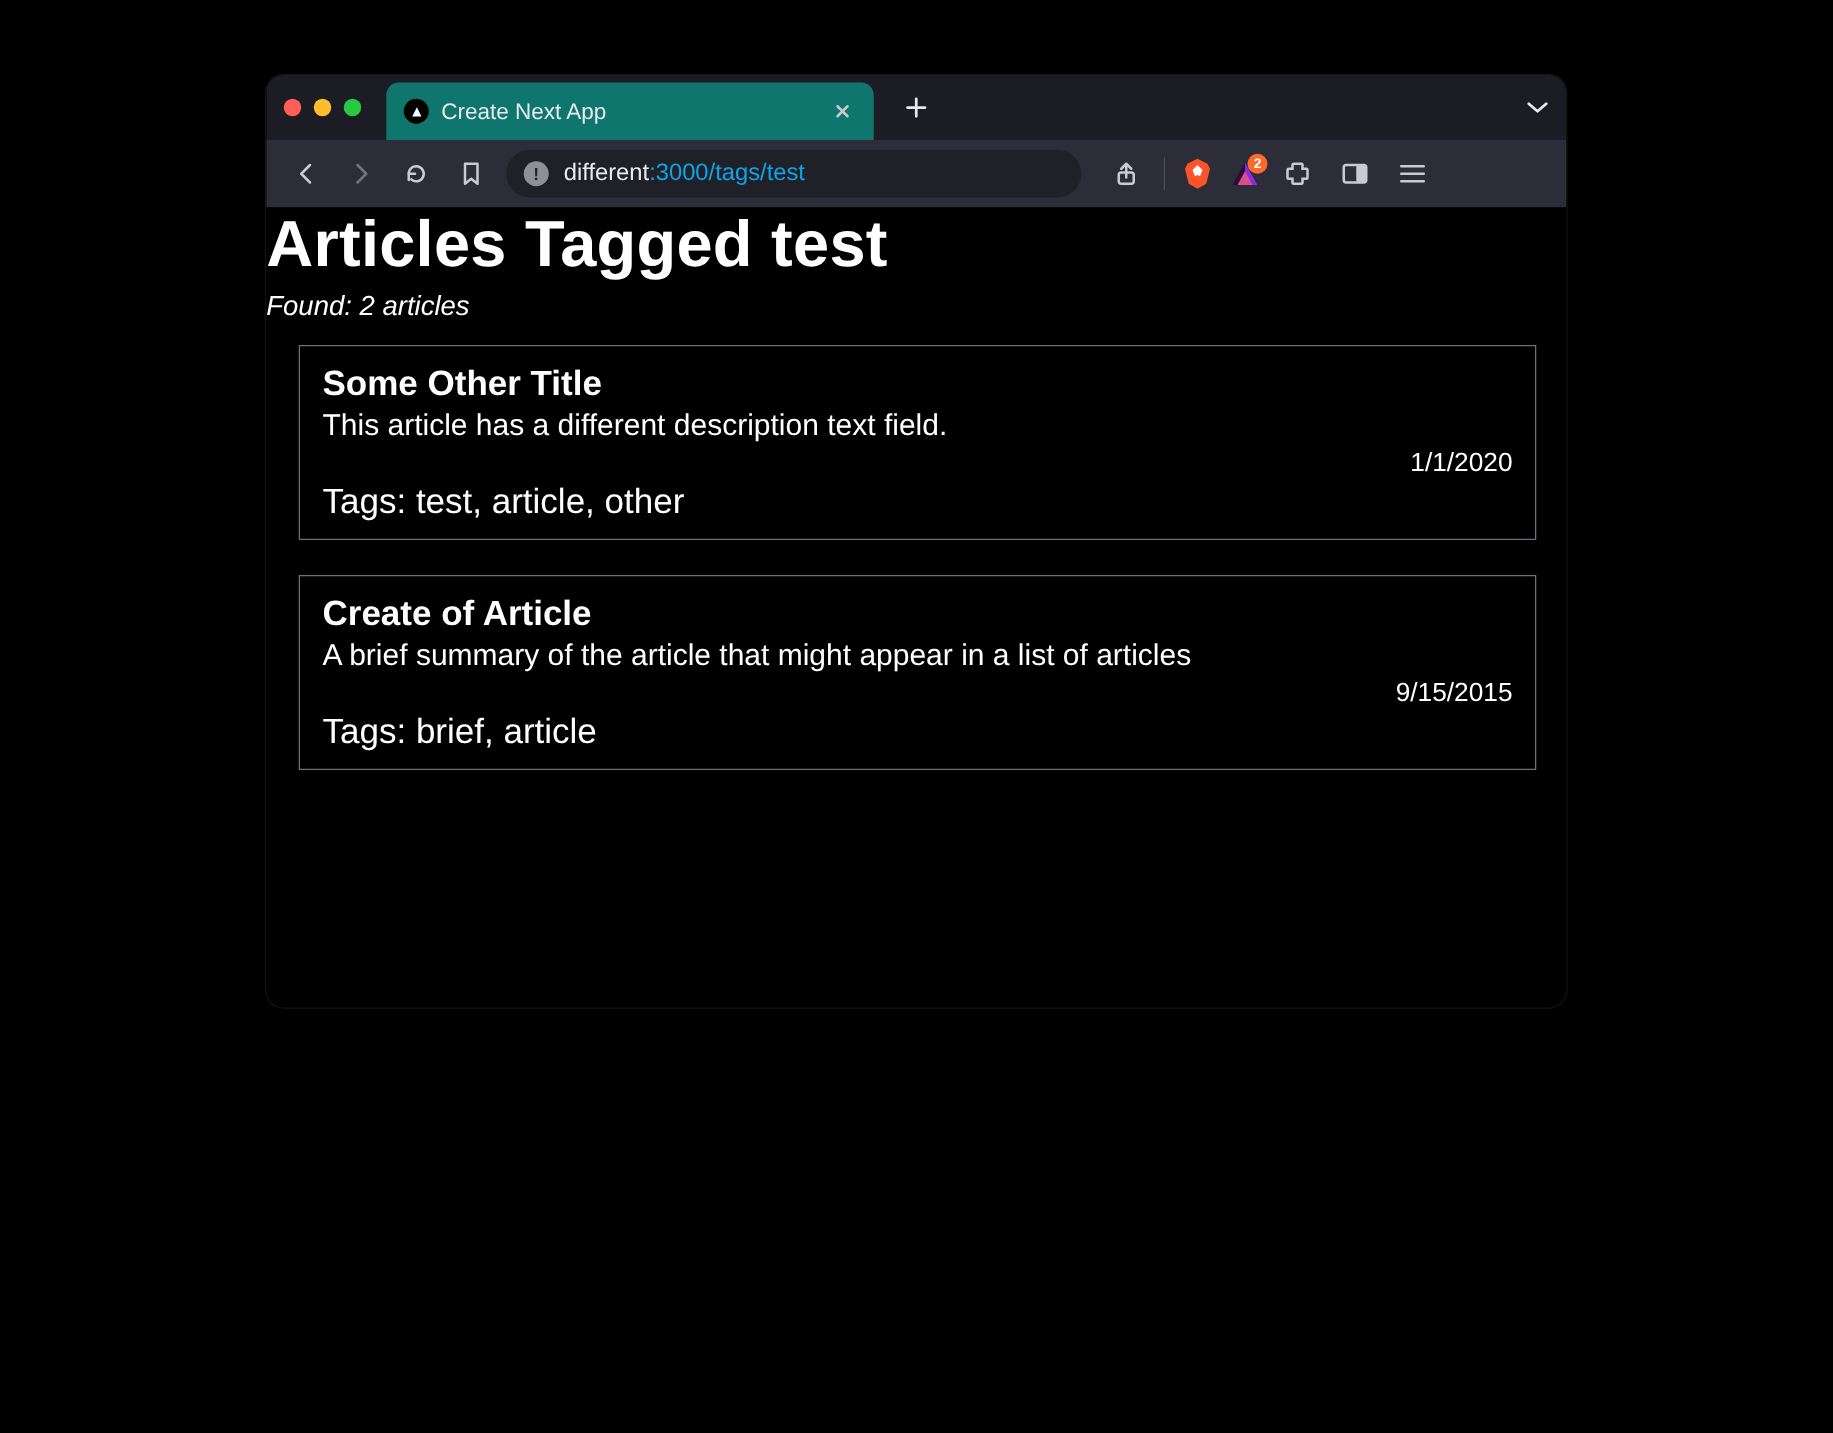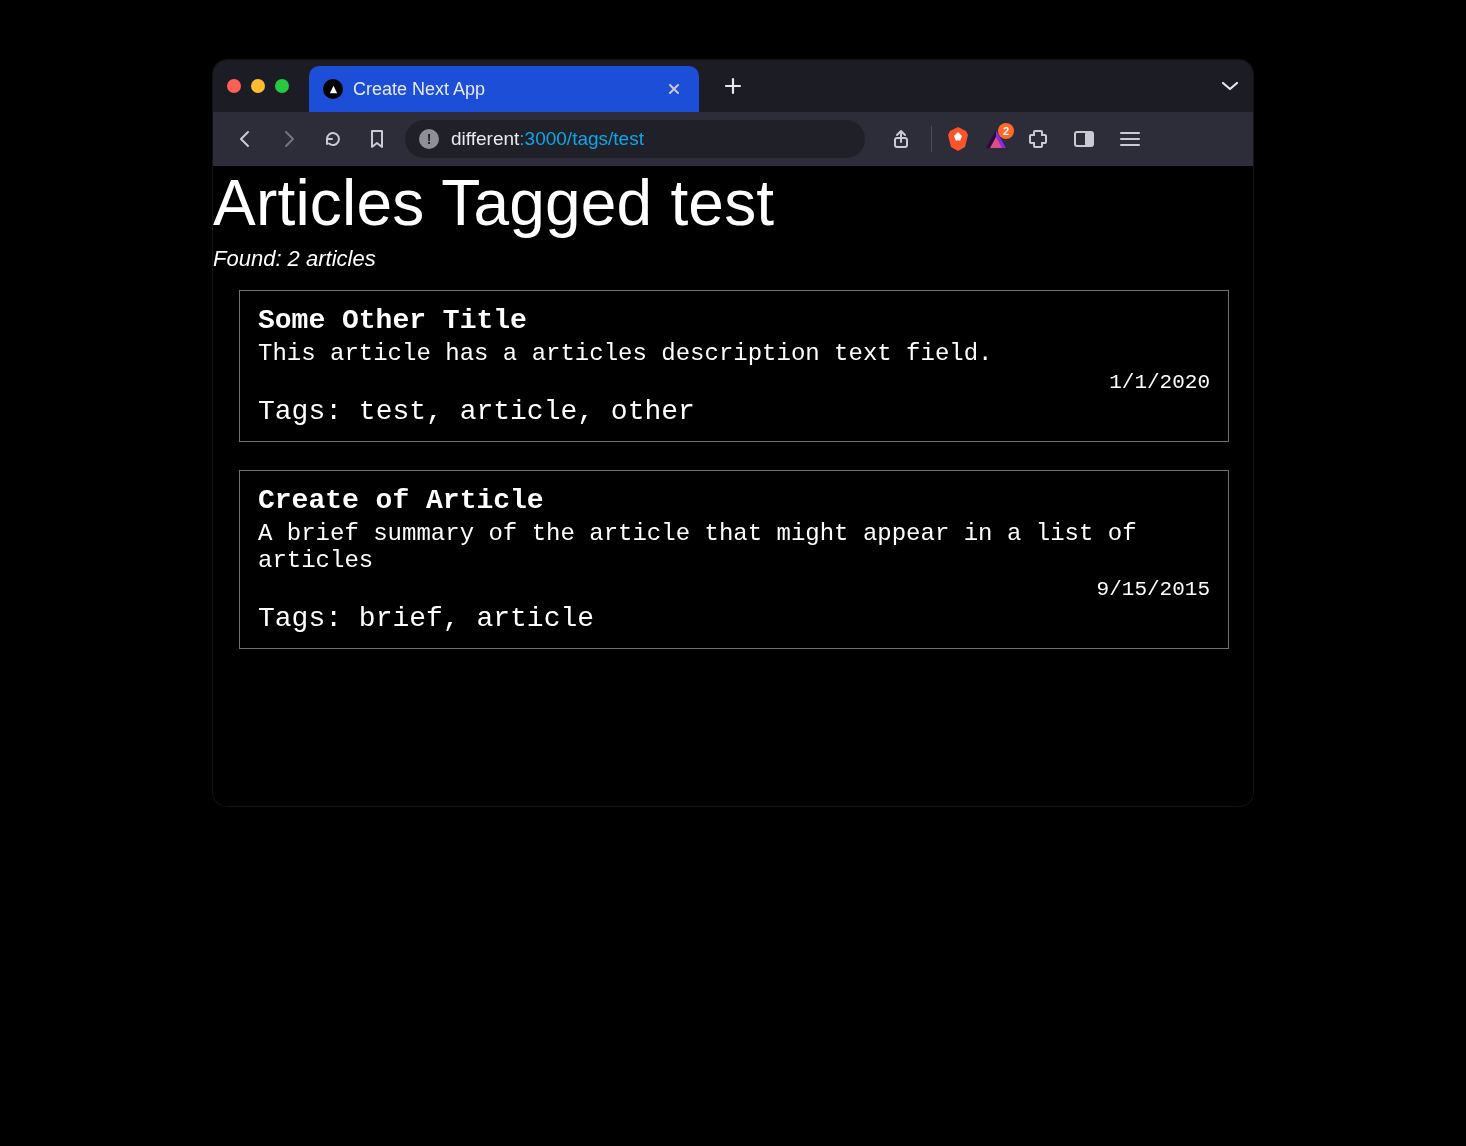--- a/index.html
+++ b/index.html
@@ -35,21 +35,21 @@
       gap: 10px;
       align-items: center;
       margin-right: 10px;
     }
     .tl { width: 14px; height: 14px; border-radius: 50%; }
     .tl-red { background: #ff5f57; }
     .tl-yellow { background: #febc2e; }
     .tl-green { background: #28c840; }
     .tab {
       height: 46px;
-      background: #1d4ed8;
+      background: #0f766e;
       border-radius: 10px 10px 0 0;
       display: flex;
       align-items: center;
       gap: 10px;
       padding: 0 14px;
       min-width: 390px;
       margin-top: 6px;
       color: #e8e8ee;
       font-size: 18px;
     }
@@ -127,40 +127,40 @@
       display:flex;align-items:center;justify-content:center;
     }
     
     .viewport {
       background:#000;
       color:#fff;
       padding: 0 0 60px 0;
       min-height: 640px;
     }
     .page-title {
-      font-size: 64px;
-      font-weight: 400;
+      font-size: 52px;
+      font-weight: 700;
       letter-spacing: 0.2px;
       padding: 0 0 0 0;
       margin-top: 0;
     }
     .page-subtitle {
       font-size: 22px;
       font-weight: 400;
       margin-top: 6px;
     }
     .viewport { padding-left: 0; }
     .viewport { }
     h1.page-title { margin-left: 0; }
     .viewport { padding-left: 0; }
     .viewport > * { }
     .viewport { }
     .page-title { margin: 0; padding: 0; }
     
-    .cards { padding: 18px 24px 12px 26px; font-family: Liberation Mono, monospace; }
+    .cards { padding: 18px 24px 12px 26px; }
     .card {
       border: 1px solid #6f6f78;
       padding: 14px 18px 14px 18px;
       margin-bottom: 28px;
       background: transparent;
     }
     .card h2 {
       font-size: 28px;
       font-weight: 800;
       margin-bottom: 4px;
@@ -277,21 +277,21 @@
   </div>
 
   <div class="viewport">
     <div style="padding-left:0;">
       <h1 class="page-title" style="padding-left:0;margin-left:0;">Articles Tagged test</h1>
       <p class="page-subtitle" style="margin-left:0;font-style:italic;">Found: 2 articles</p>
     </div>
     <div class="cards">
       <div class="card">
         <h2>Some Other Title</h2>
-        <div class="desc">This article has a articles description text field.</div>
+        <div class="desc">This article has a different description text field.</div>
         <div class="date">1/1/2020</div>
         <div class="tags"><span>Tags: </span><span>test, article, other</span></div>
       </div>
       <div class="card">
         <h2>Create of Article</h2>
         <div class="desc">A brief summary of the article that might appear in a list of articles</div>
         <div class="date">9/15/2015</div>
         <div class="tags"><span>Tags: </span><span>brief, article</span></div>
       </div>
     </div>

